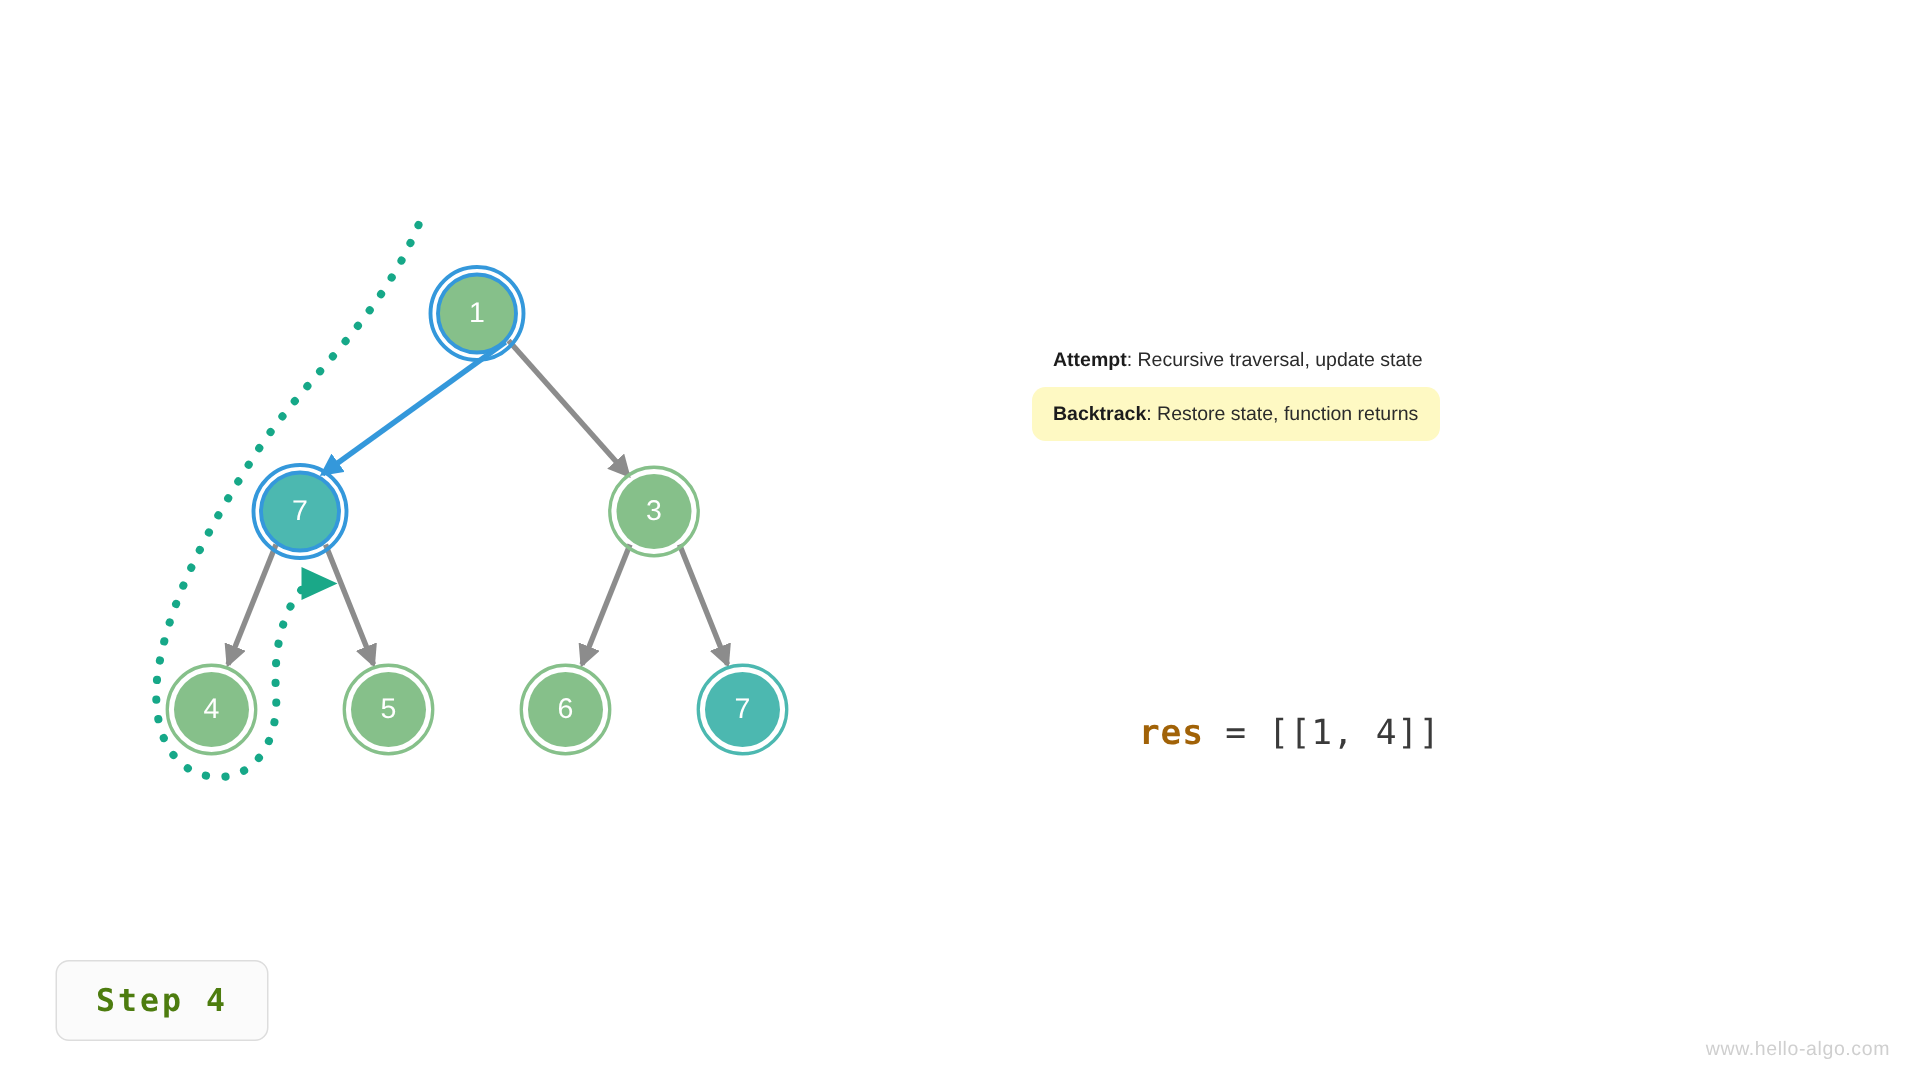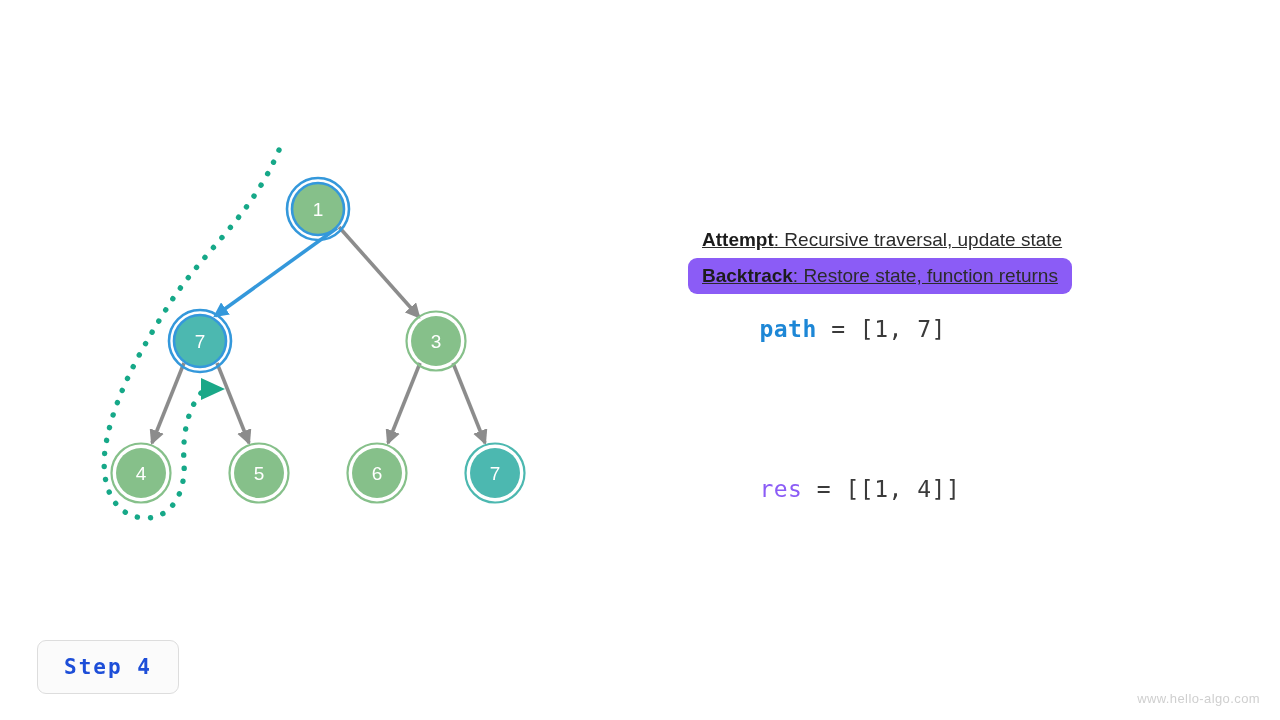--- a/index.html
+++ b/index.html
@@ -25,52 +25,51 @@
   }
 
   
   .panel {
     position: absolute;
     left: 688px;
     top: 222px;
     width: 520px;
   }
   .phase-line {
-    font-size: 19px;
+    font-size: 13px;
     color: #2b2b2b;
     line-height: 24px;
     padding: 6px 14px;
     border-radius: 9px;
     white-space: nowrap;
     display: inline-block;
     box-sizing: border-box;
-    text-decoration: underline;
   }
   .phase-line.attempt {
     margin-left: 0;
     padding-left: 14px;
   }
   .phase-line.active {
-    background: #8b5cf6;
+    background: #fef9c3;
   }
   .phase-label {
     font-weight: bold;
     color: #1c1c1c;
   }
 
   .code-line {
     font-family: "DejaVu Sans Mono", "Liberation Mono", monospace;
     font-size: 23px;
     line-height: 30px;
     color: #3a3a3a;
     white-space: pre;
     letter-spacing: 0.5px;
   }
   .code-line .var-path { color: #1d87d6; font-weight: bold; }
-  .code-line .var-res  { color: #8b5cf6; font-weight: normal; }
+  .code-line .var-res  { color: #a16207; font-weight: bold; }
 
   #line-path { position: absolute; left: 14px; top: 62px; }
   #line-res  { position: absolute; left: 14px; top: 222px; }
 
   
   .step-badge {
     position: absolute;
     left: 37px;
     top: 640px;
     width: 142px;
@@ -80,21 +79,21 @@
     background: #fbfbfb;
     display: flex;
     align-items: center;
     justify-content: center;
     box-sizing: border-box;
   }
   .step-badge span {
     font-family: "DejaVu Sans Mono", "Liberation Mono", monospace;
     font-size: 21px;
     font-weight: bold;
-    color: #1d4ed8;
+    color: #4d7c0f;
     letter-spacing: 2px;
   }
 
   
   .watermark {
     position: absolute;
     right: 20px;
     bottom: 14px;
     font-family: Liberation Sans, sans-serif;
     font-size: 13px;
@@ -190,23 +189,20 @@
 <div class="panel">
 
   <div class="phase-line attempt">
     <span class="phase-label">Attempt</span><span>: Recursive traversal, update state</span>
   </div>
 
   <div class="phase-line active">
     <span class="phase-label">Backtrack</span><span>: Restore state, function returns</span>
   </div>
 
-  <div class="code-line" id="line-path">
-    <span class="var-path">path</span><span> = [1, 7]</span>
-  </div>
 
   <div class="code-line" id="line-res">
     <span class="var-res">res</span><span> = [[1, 4]]</span>
   </div>
 
 </div>
 
 <div class="step-badge">
   <span>Step 4</span>
 </div>

